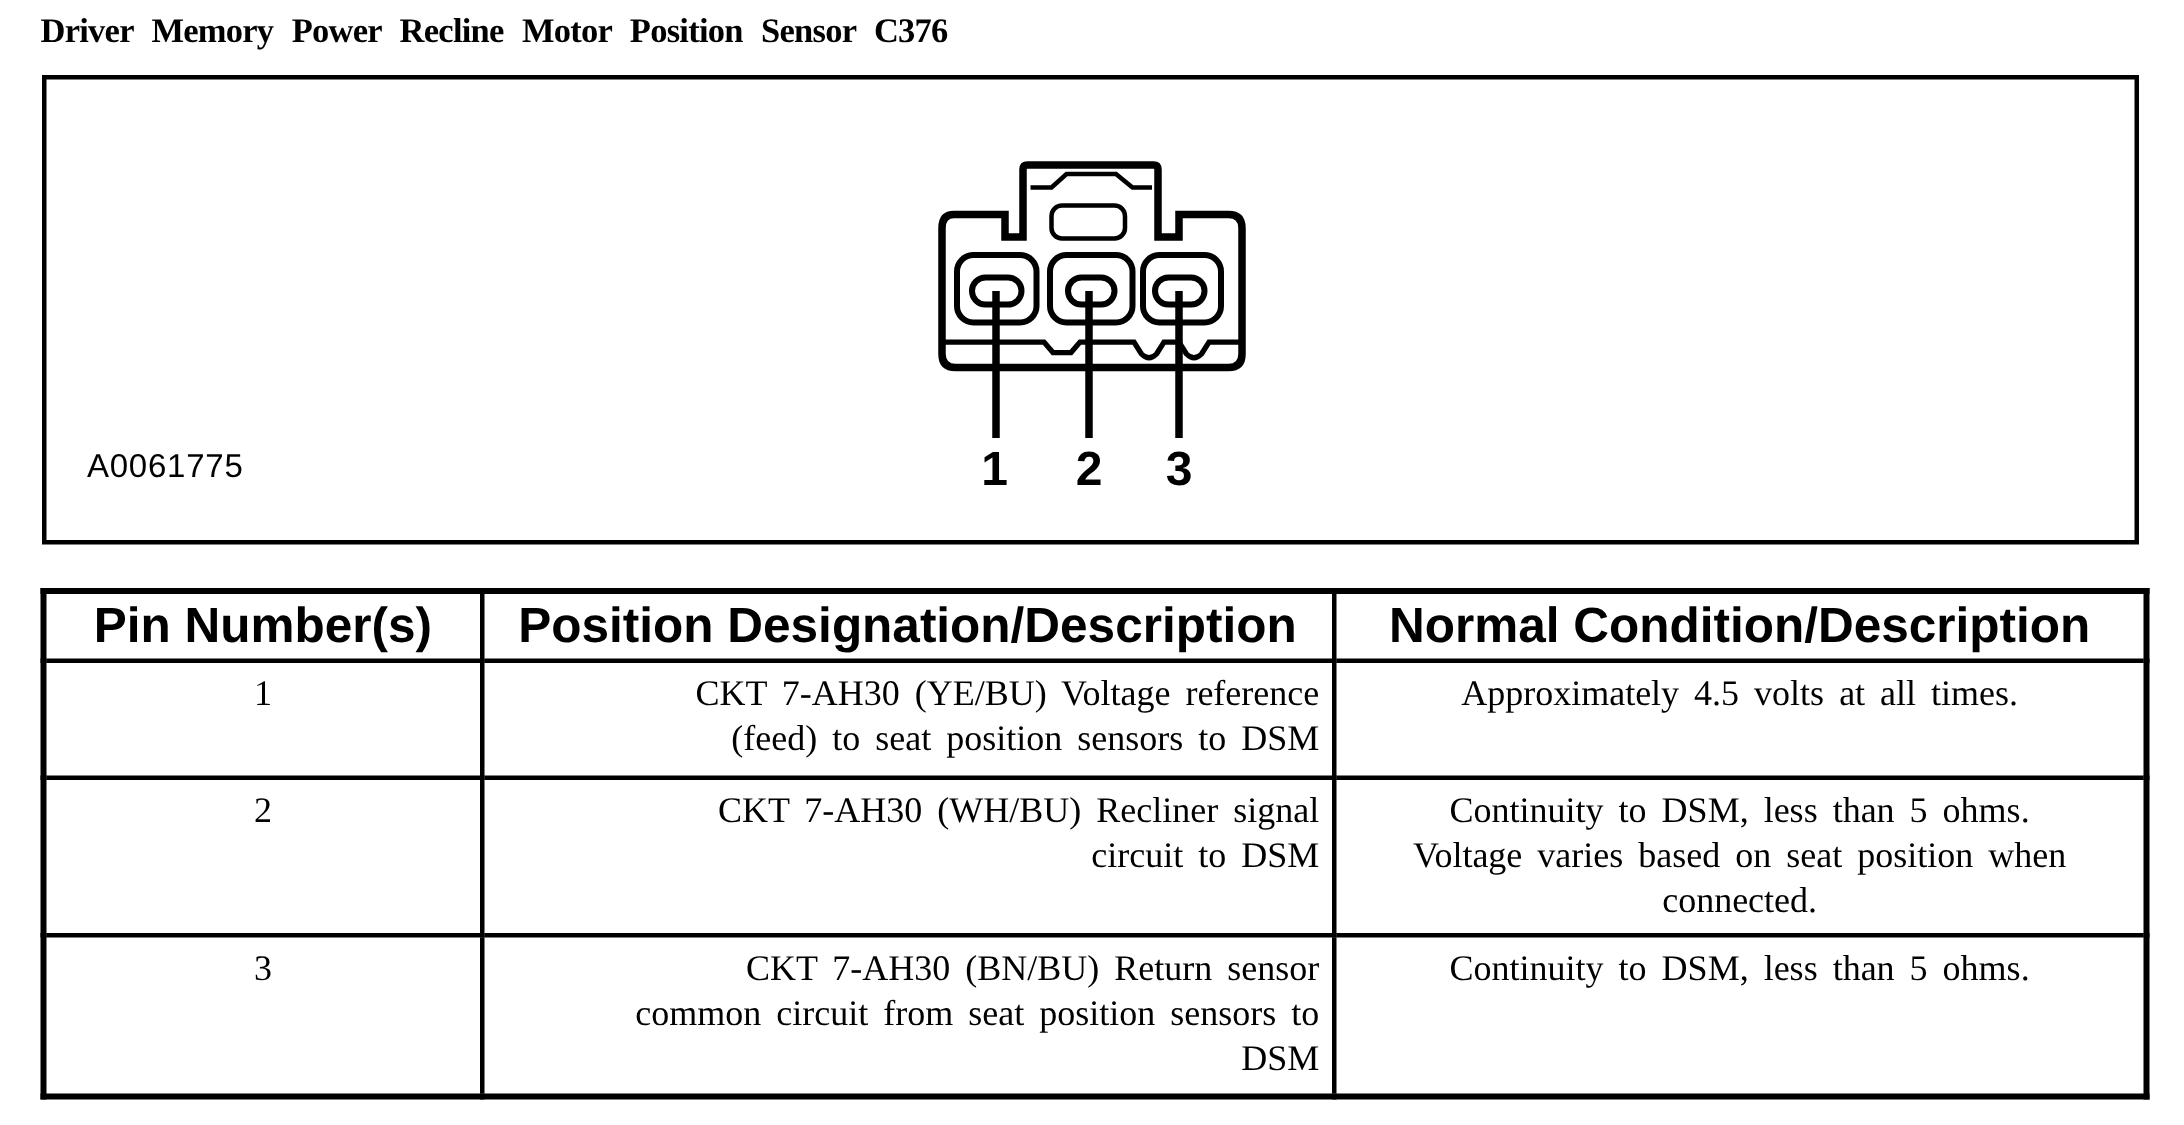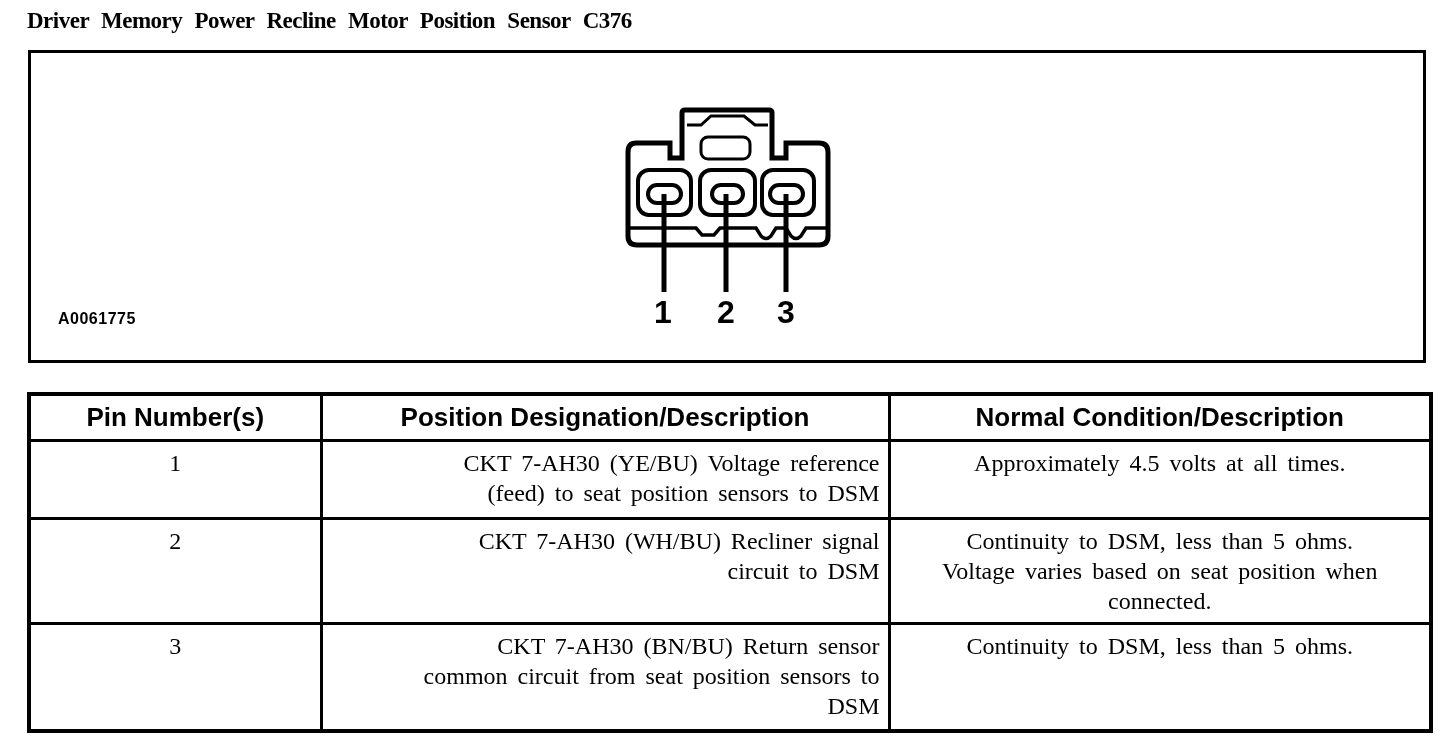--- a/index.html
+++ b/index.html
@@ -38,45 +38,45 @@
 
   .connector-svg {
     position: absolute;
     left: 587px;
     top: 49px;
   }
 
   .figure-id {
     position: absolute;
     left: 27px;
-    top: 257px;
+    top: 245px;
     font-family: "Liberation Sans", sans-serif;
-    font-weight: bold;
-    font-size: 16px;
+    font-weight: normal;
+    font-size: 22px;
     letter-spacing: 0.5px;
   }
 
   table.pin-table {
     position: absolute;
     left: 27px;
     top: 392px;
     width: 1402px;
     border-collapse: collapse;
     table-layout: fixed;
     background: #ffffff;
   }
   table.pin-table, table.pin-table th, table.pin-table td {
     border: 3px solid #000000;
   }
   table.pin-table { border-width: 4px; }
 
   table.pin-table th {
     font-family: "Liberation Sans", sans-serif;
     font-weight: bold;
-    font-size: 26px;
+    font-size: 33px;
     text-align: center;
     vertical-align: middle;
     height: 46px;
     box-sizing: border-box;
     padding: 2px 4px;
   }
 
   table.pin-table td {
     font-family: "Liberation Serif", serif;
     font-size: 24px;

